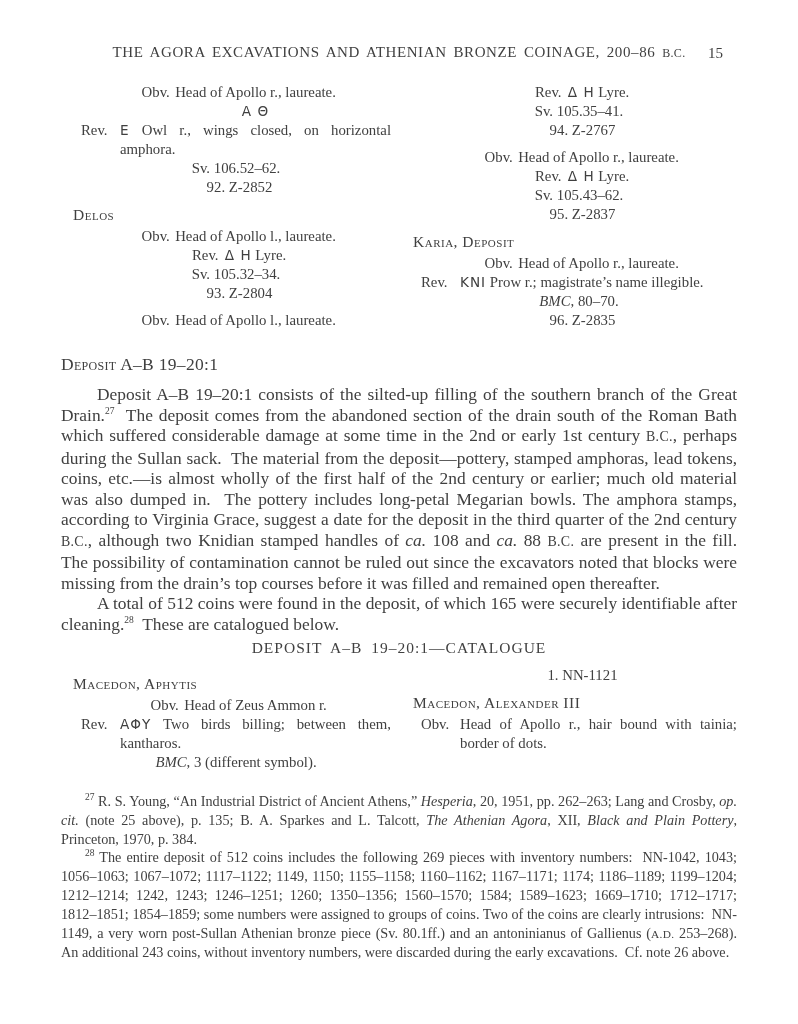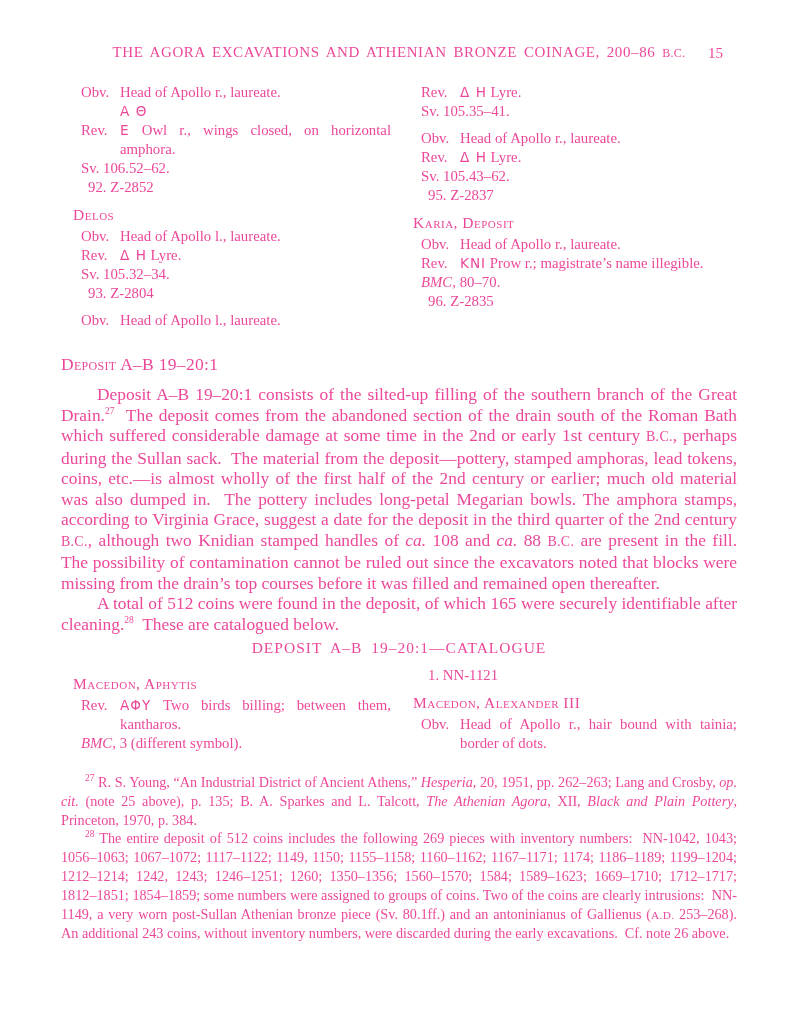--- a/index.html
+++ b/index.html
@@ -1,38 +1,38 @@
 <!DOCTYPE html>
 <html><head>
 <meta charset="utf-8">
 <style>
   html,body{margin:0;padding:0;background:#e8e8e8;}
   .page{
     position:relative;
     width:798px;height:1024px;
     margin:0 auto;
     background:#ffffff;
-    color:#ec4899;
+    color:#404040;
     font-family:"Liberation Serif", serif;
     padding:44px 61px 0 61px;
     box-sizing:border-box;
     overflow:hidden;
   }
   
   .header{position:relative;text-align:center;font-size:15px;letter-spacing:.6px;word-spacing:2.5px;white-space:nowrap;}
   .pageno{position:absolute;right:14px;top:1px;letter-spacing:0;word-spacing:0;}
   
   .cat-cols{display:flex;justify-content:space-between;}
   .cat-cols.top{margin-top:22px;}
   .cat-cols.bottom{margin-top:8px;}
   .col-l{width:318px;margin-left:12px;}
   .col-r{width:324px;}
   .cat-head{font-variant:small-caps;font-size:15.5px;letter-spacing:.5px;margin:8px 0 3px 0;line-height:19px;}
   .entry{margin-bottom:8px;}
-  .cl{font-size:14.8px;line-height:19px;padding-left:47px;text-indent:-39px;}
+  .cl{font-size:14.8px;line-height:19px;padding-left:47px;text-indent:-39px;text-align:center;}
   .cl .lab{display:inline-block;width:39px;text-indent:0;}
   .cl.j{text-align:justify;}
   .cl.cont{text-indent:0;}
   .cl.num{text-indent:-32px;}
   
   .i{font-style:italic;}
   .sup{vertical-align:super;font-size:9.5px;line-height:0;}
   .bc{font-size:.8em;letter-spacing:.3px;}
   .sc{font-variant:small-caps;}
   .leg{font-family:"DejaVu Sans", sans-serif;font-size:.92em;letter-spacing:1px;}
@@ -73,20 +73,21 @@
           <div class="cl num"><span>93. Z-2804</span></div>
         </div>
         <div class="entry">
           <div class="cl"><span class="lab">Obv.</span><span>Head of Apollo l., laureate.</span></div>
         </div>
       </div>
     <div class="col-r">
         <div class="entry">
           <div class="cl"><span class="lab">Rev.</span><span class="leg">Δ Η</span><span> Lyre.</span></div>
           <div class="cl"><span>Sv. 105.35–41.</span></div>
+          <div class="cl num"><span>94. Z-2767</span></div>
         </div>
         <div class="entry">
           <div class="cl"><span class="lab">Obv.</span><span>Head of Apollo r., laureate.</span></div>
           <div class="cl"><span class="lab">Rev.</span><span class="leg">Δ Η</span><span> Lyre.</span></div>
           <div class="cl"><span>Sv. 105.43–62.</span></div>
           <div class="cl num"><span>95. Z-2837</span></div>
         </div>
         <div class="cat-head"><span>Karia, Deposit</span></div>
         <div class="entry">
           <div class="cl"><span class="lab">Obv.</span><span>Head of Apollo r., laureate.</span></div>
@@ -101,20 +102,21 @@
 
   <p class="para first"><span>Deposit A–B 19–20:1 consists of the silted-up filling of the southern branch of the Great Drain.</span><span class="sup">27</span><span>  The deposit comes from the abandoned section of the drain south of the Roman Bath which suffered considerable damage at some time in the 2nd or early 1st century </span><span class="bc">B.C.</span><span>, perhaps during the Sullan sack.  The material from the deposit—pottery, stamped amphoras, lead tokens, coins, etc.—is almost wholly of the first half of the 2nd century or earlier; much old material was also dumped in.  The pottery includes long-petal Megarian bowls. The amphora stamps, according to Virginia Grace, suggest a date for the deposit in the third quarter of the 2nd century </span><span class="bc">B.C.</span><span>, although two Knidian stamped handles of </span><span class="i">ca.</span><span> 108 and </span><span class="i">ca.</span><span> 88 </span><span class="bc">B.C.</span><span> are present in the fill.  The possibility of contamination cannot be ruled out since the excavators noted that blocks were missing from the drain’s top courses before it was filled and remained open thereafter.</span></p>
   <p class="para"><span>A total of 512 coins were found in the deposit, of which 165 were securely identifiable after cleaning.</span><span class="sup">28</span><span>  These are catalogued below.</span></p>
 
   <div class="cat2-title">DEPOSIT A–B 19–20:1—CATALOGUE</div>
 
   <div class="cat-cols bottom">
     <div class="col-l">
         <div class="cat-head"><span>Macedon, Aphytis</span></div>
         <div class="entry">
+          <div class="cl"><span class="lab">Obv.</span><span>Head of Zeus Ammon r.</span></div>
           <div class="cl j"><span class="lab">Rev.</span><span class="leg">ΑΦΥ</span><span> Two birds billing; between them, kantharos.</span></div>
           <div class="cl"><span class="i">BMC</span><span>, 3 (different symbol).</span></div>
         </div>
       </div>
     <div class="col-r">
         <div class="entry">
           <div class="cl num"><span>1. NN-1121</span></div>
         </div>
         <div class="cat-head"><span>Macedon, Alexander III</span></div>
         <div class="entry">

